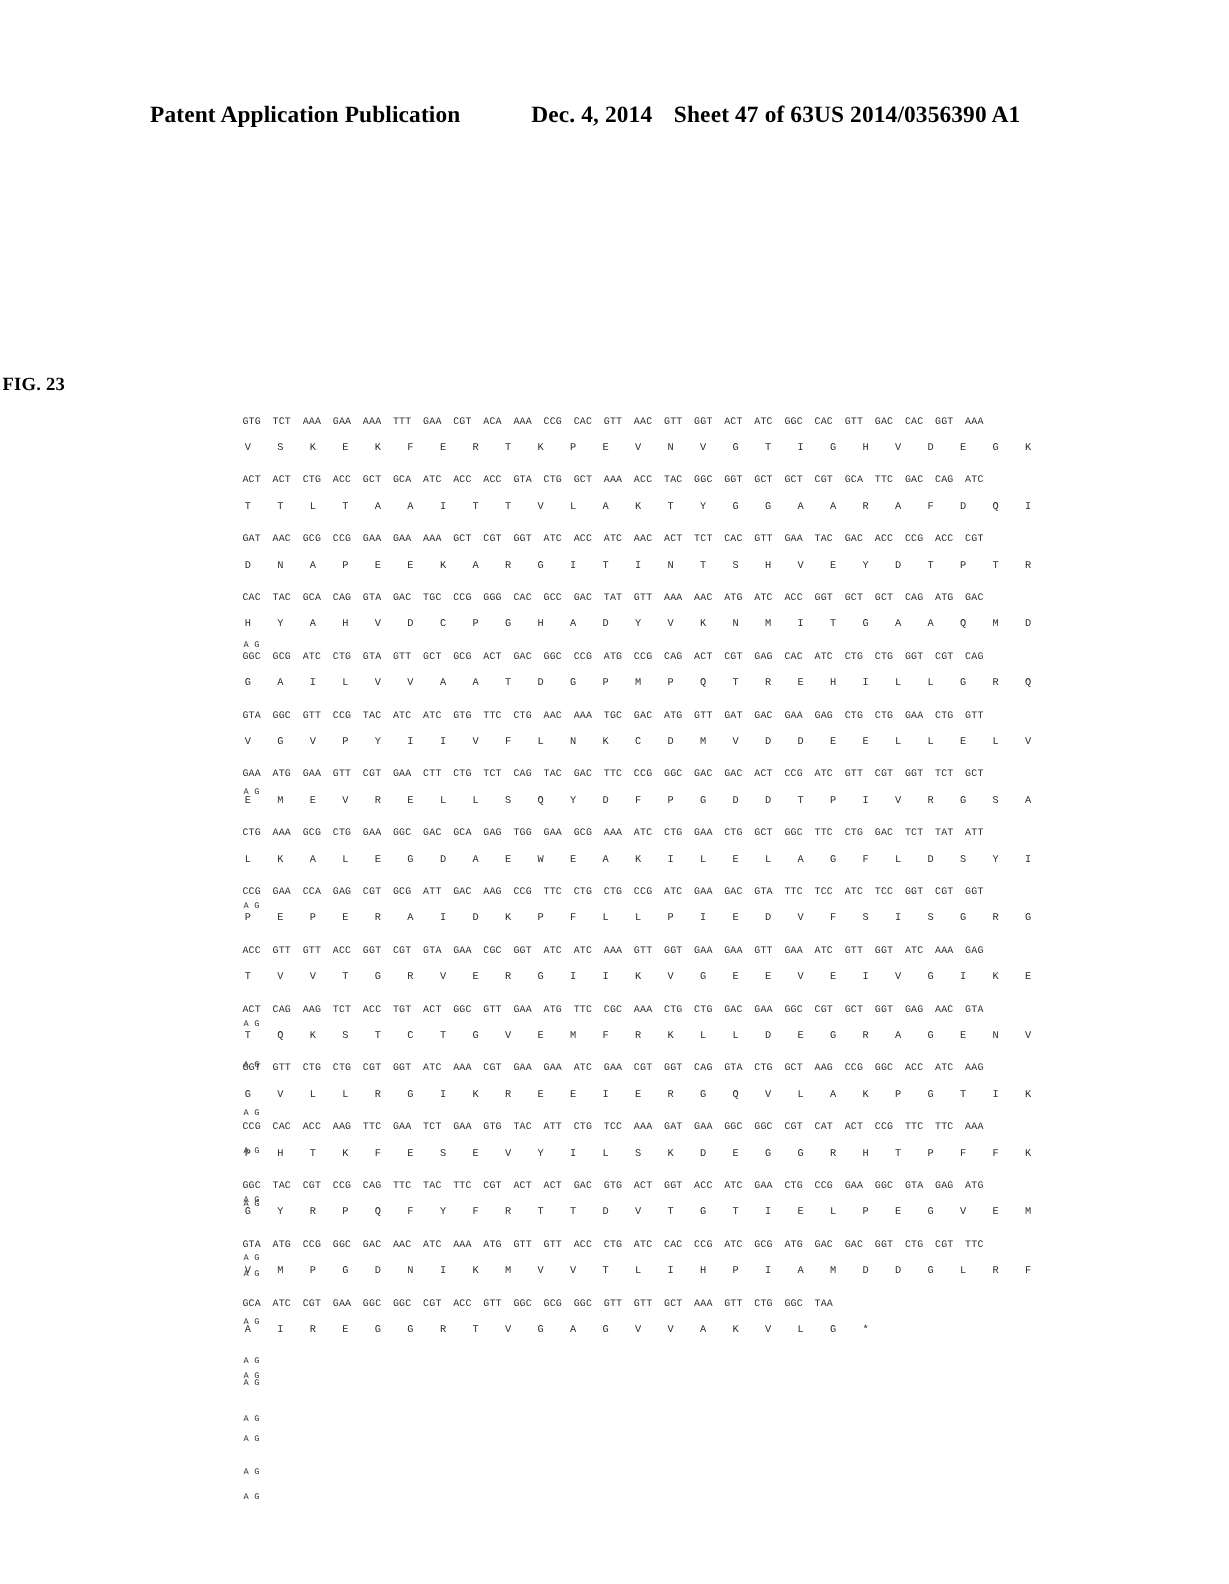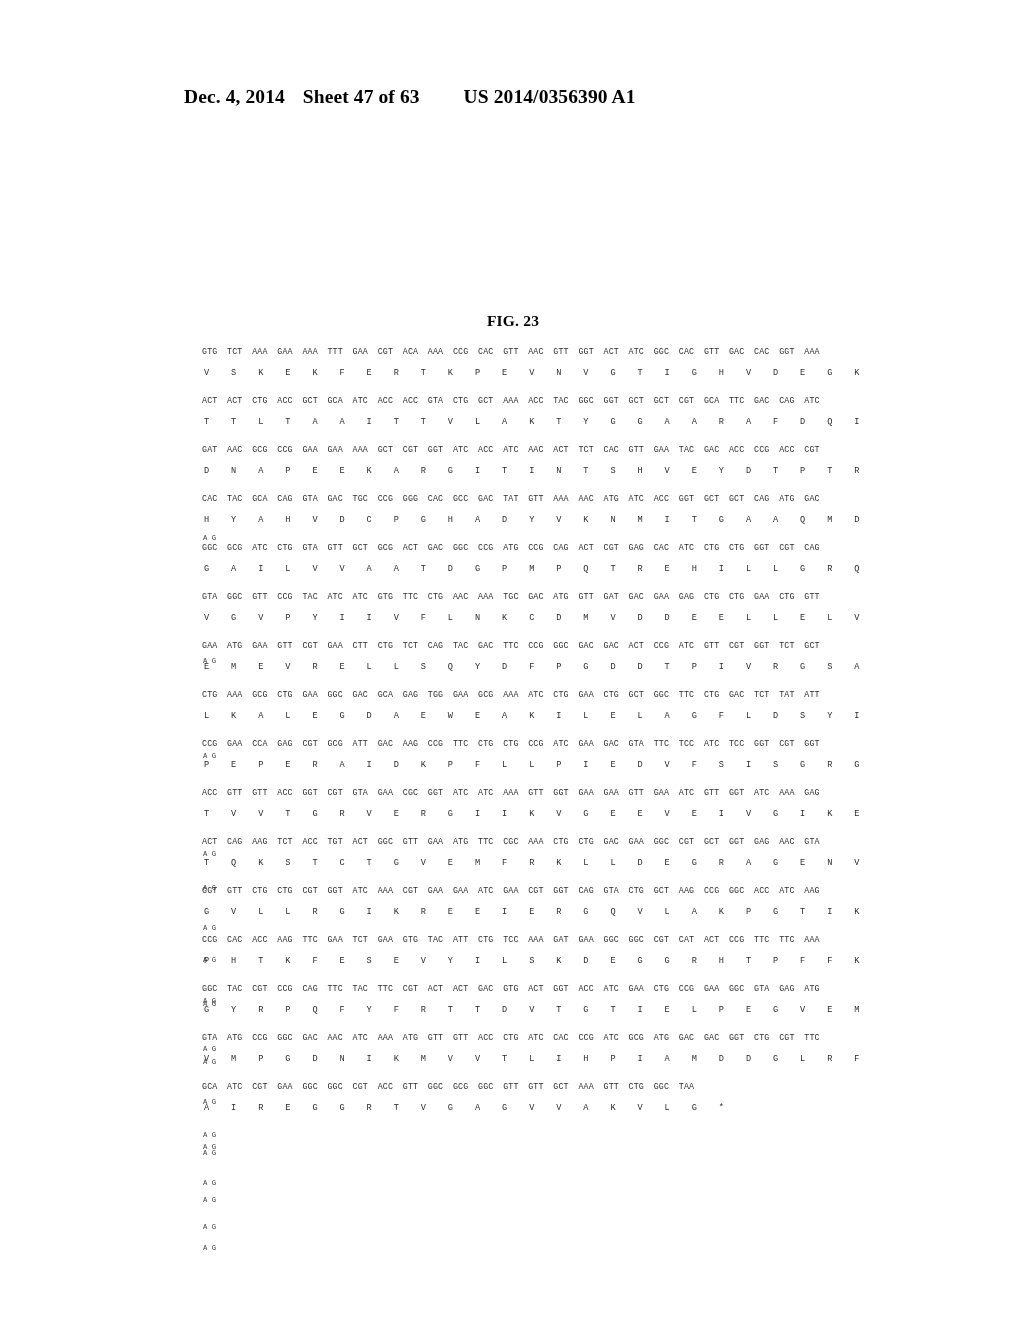--- a/index.html
+++ b/index.html
@@ -35,32 +35,32 @@
     align-items: baseline;
     font-family: "Liberation Serif", serif;
     font-weight: bold;
     font-size: 19.5px;
     letter-spacing: 0.1px;
     white-space: nowrap;
   }
   .hdr-pub      { flex: 0 0 auto; }
   .hdr-date     { flex: 0 0 auto; margin-left: 59px; }
   .hdr-sheet    { flex: 0 0 auto; margin-left: 18px; text-align: center; }
-  .hdr-docnum   { flex: 0 0 auto; margin-left: 44px; }
+  .hdr-docnum   { flex: 0 0 auto; }
 
   
   .figure-block {
     position: absolute;
     top: 312px;
     left: 0;
     width: 1024px;
   }
 
   .figure-title {
-    text-align: center;
+    text-align: left;
     font-family: "Liberation Serif", serif;
     font-weight: bold;
     font-size: 15.5px;
     letter-spacing: 0.2px;
     margin: 0 0 16px 0;
     padding-left: 2px;
   }
 
   .sequence {
     margin: 0 auto;
@@ -126,20 +126,21 @@
   }
 
   .spacer-after-aa { height: 5px; }
 </style>
 </head>
 <body>
 
 <div class="page">
 
   <div class="page-header">
+    <span class="hdr-pub">Patent Application Publication</span>
     <span class="hdr-date">Dec. 4, 2014</span>
     <span class="hdr-sheet">Sheet 47 of 63</span>
     <span class="hdr-docnum">US 2014/0356390 A1</span>
   </div>
 
   <div class="figure-block">
     <div class="figure-title">FIG. 23</div>
     <div class="sequence" id="sequence-listing">
         <div class="seq-row">
           <div class="codon-line">

